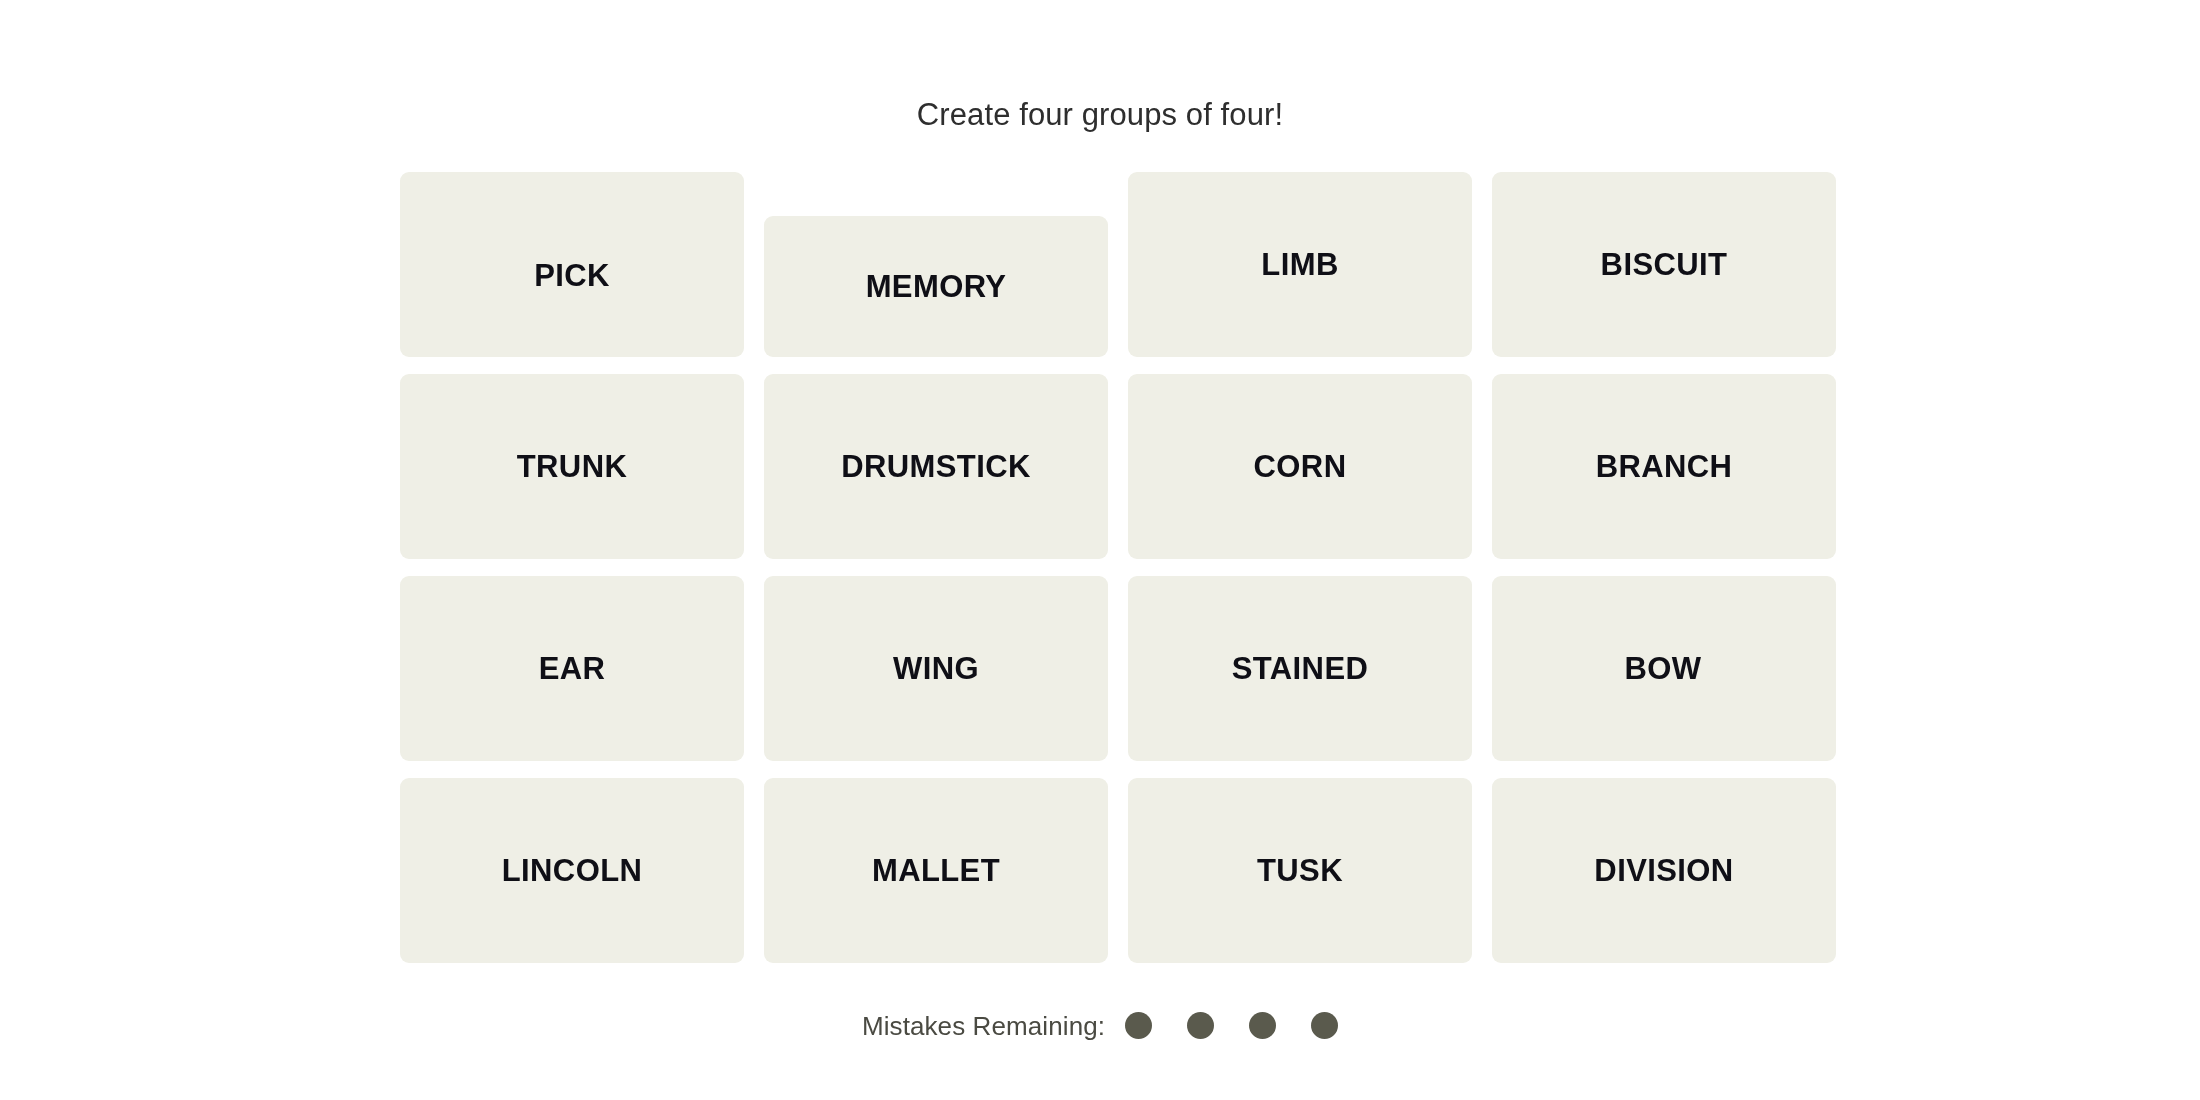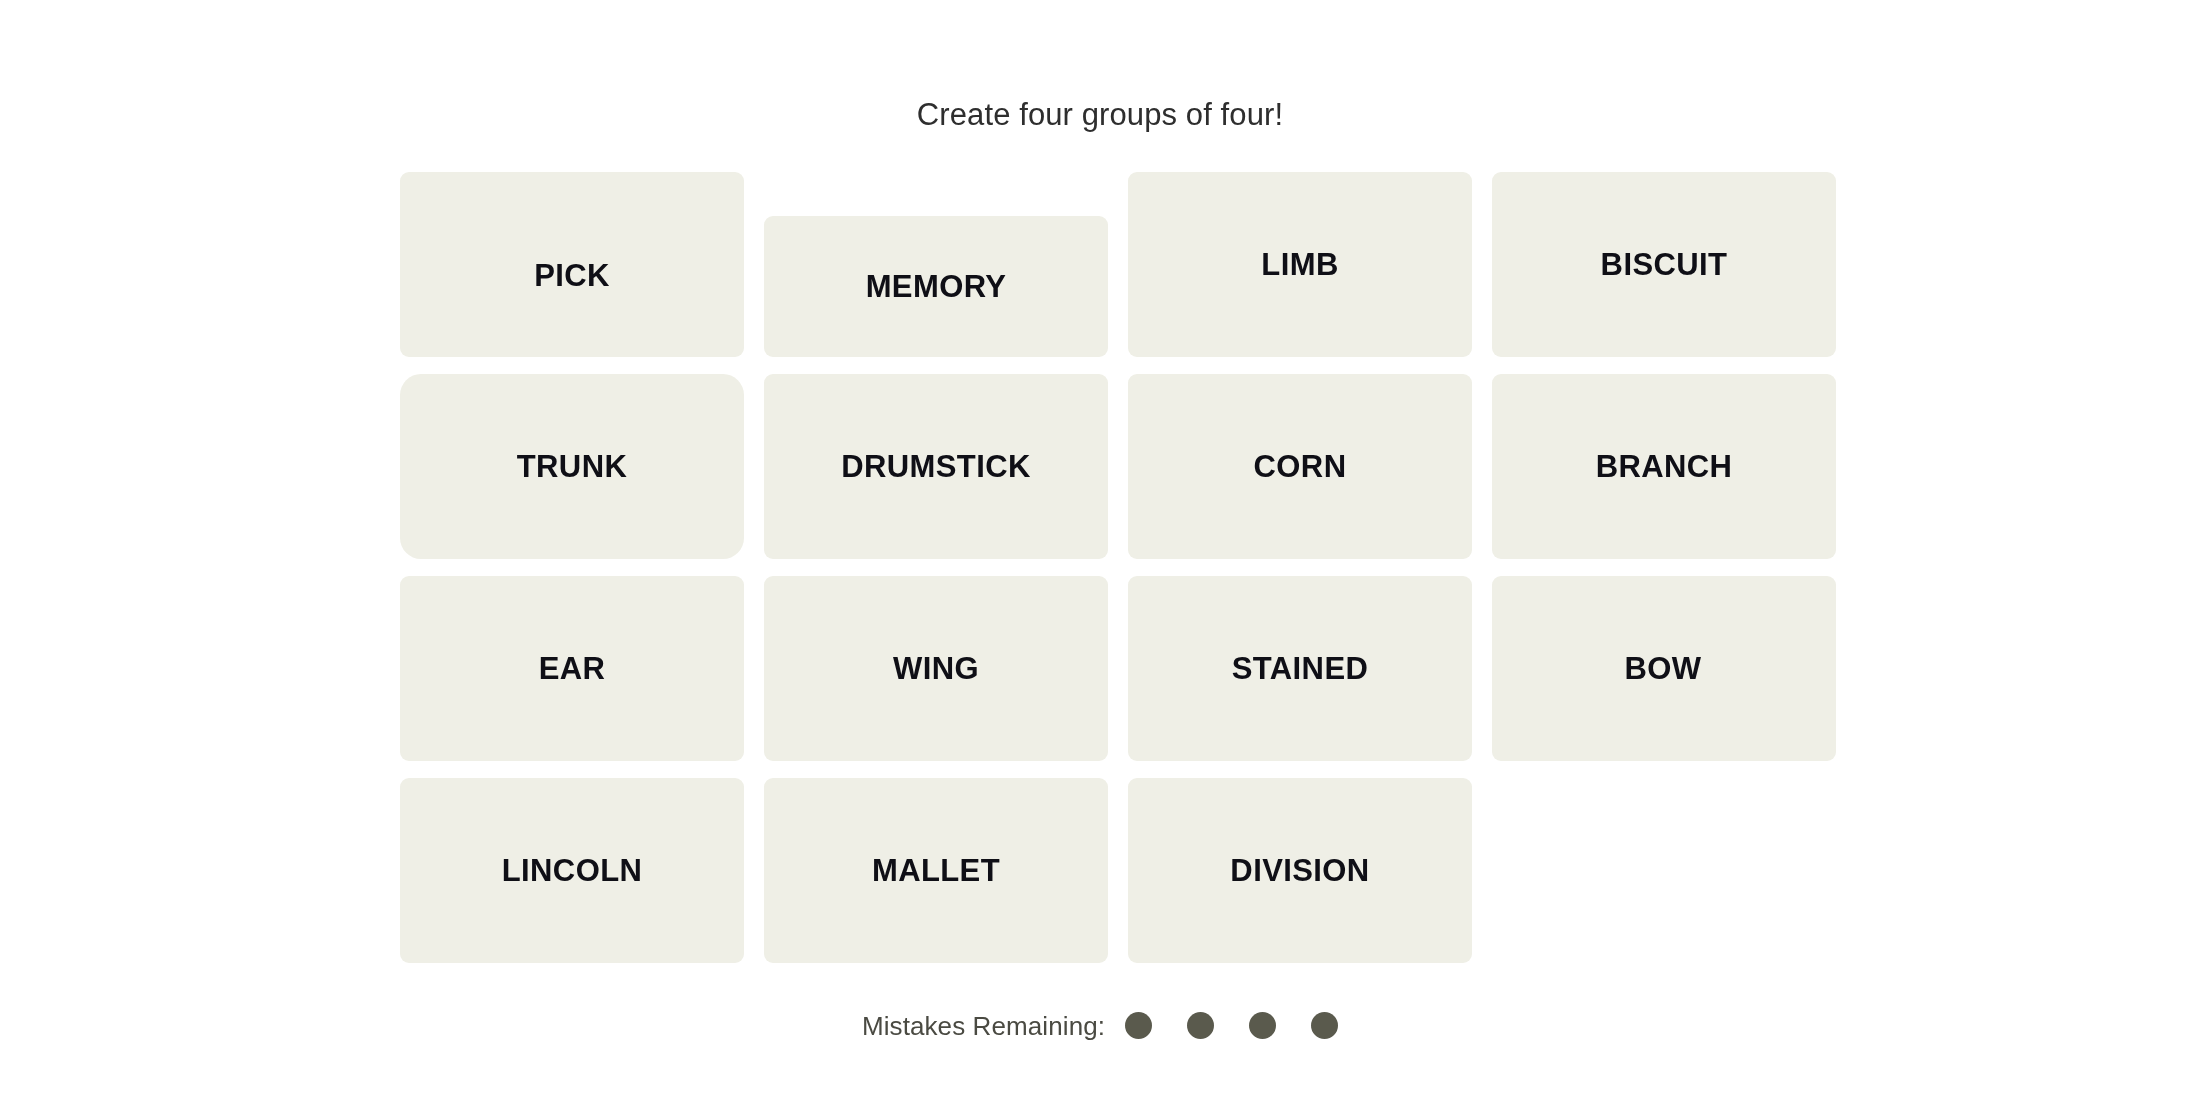--- a/index.html
+++ b/index.html
@@ -126,21 +126,21 @@
         </div>
         <div class="tile" style="background: rgb(239, 239, 230); margin-top: 44px;">
           <span class="tile-label" style="color: rgb(15, 15, 22);">MEMORY</span>
         </div>
         <div class="tile" style="background: rgb(239, 239, 230);">
           <span class="tile-label" style="color: rgb(15, 15, 22);">LIMB</span>
         </div>
         <div class="tile" style="background: rgb(239, 239, 230);">
           <span class="tile-label" style="color: rgb(15, 15, 22);">BISCUIT</span>
         </div>
-        <div class="tile" style="background: rgb(239, 239, 230); border-radius: 21px;">
+        <div class="tile" style="background: rgb(239, 239, 230);">
           <span class="tile-label" style="color: rgb(15, 15, 22);">TRUNK</span>
         </div>
         <div class="tile" style="background: rgb(239, 239, 230);">
           <span class="tile-label" style="color: rgb(15, 15, 22);">DRUMSTICK</span>
         </div>
         <div class="tile" style="background: rgb(239, 239, 230);">
           <span class="tile-label" style="color: rgb(15, 15, 22);">CORN</span>
         </div>
         <div class="tile" style="background: rgb(239, 239, 230);">
           <span class="tile-label" style="color: rgb(15, 15, 22);">BRANCH</span>
@@ -157,20 +157,23 @@
         <div class="tile" style="background: rgb(239, 239, 230); padding-left: 8px;">
           <span class="tile-label" style="color: rgb(15, 15, 22);">BOW</span>
         </div>
         <div class="tile" style="background: rgb(239, 239, 230);">
           <span class="tile-label" style="color: rgb(15, 15, 22);">LINCOLN</span>
         </div>
         <div class="tile" style="background: rgb(239, 239, 230);">
           <span class="tile-label" style="color: rgb(15, 15, 22);">MALLET</span>
         </div>
         <div class="tile" style="background: rgb(239, 239, 230);">
+          <span class="tile-label" style="color: rgb(15, 15, 22);">TUSK</span>
+        </div>
+        <div class="tile" style="background: rgb(239, 239, 230);">
           <span class="tile-label" style="color: rgb(15, 15, 22);">DIVISION</span>
         </div>
       </div>
   </div>
 
   <div class="footer">
     <div class="mistakes-label">Mistakes Remaining:</div>
     <div class="dots" id="dots">
         <span class="dot" style="background: rgb(90, 90, 77);"></span>
         <span class="dot" style="background: rgb(90, 90, 77);"></span>

